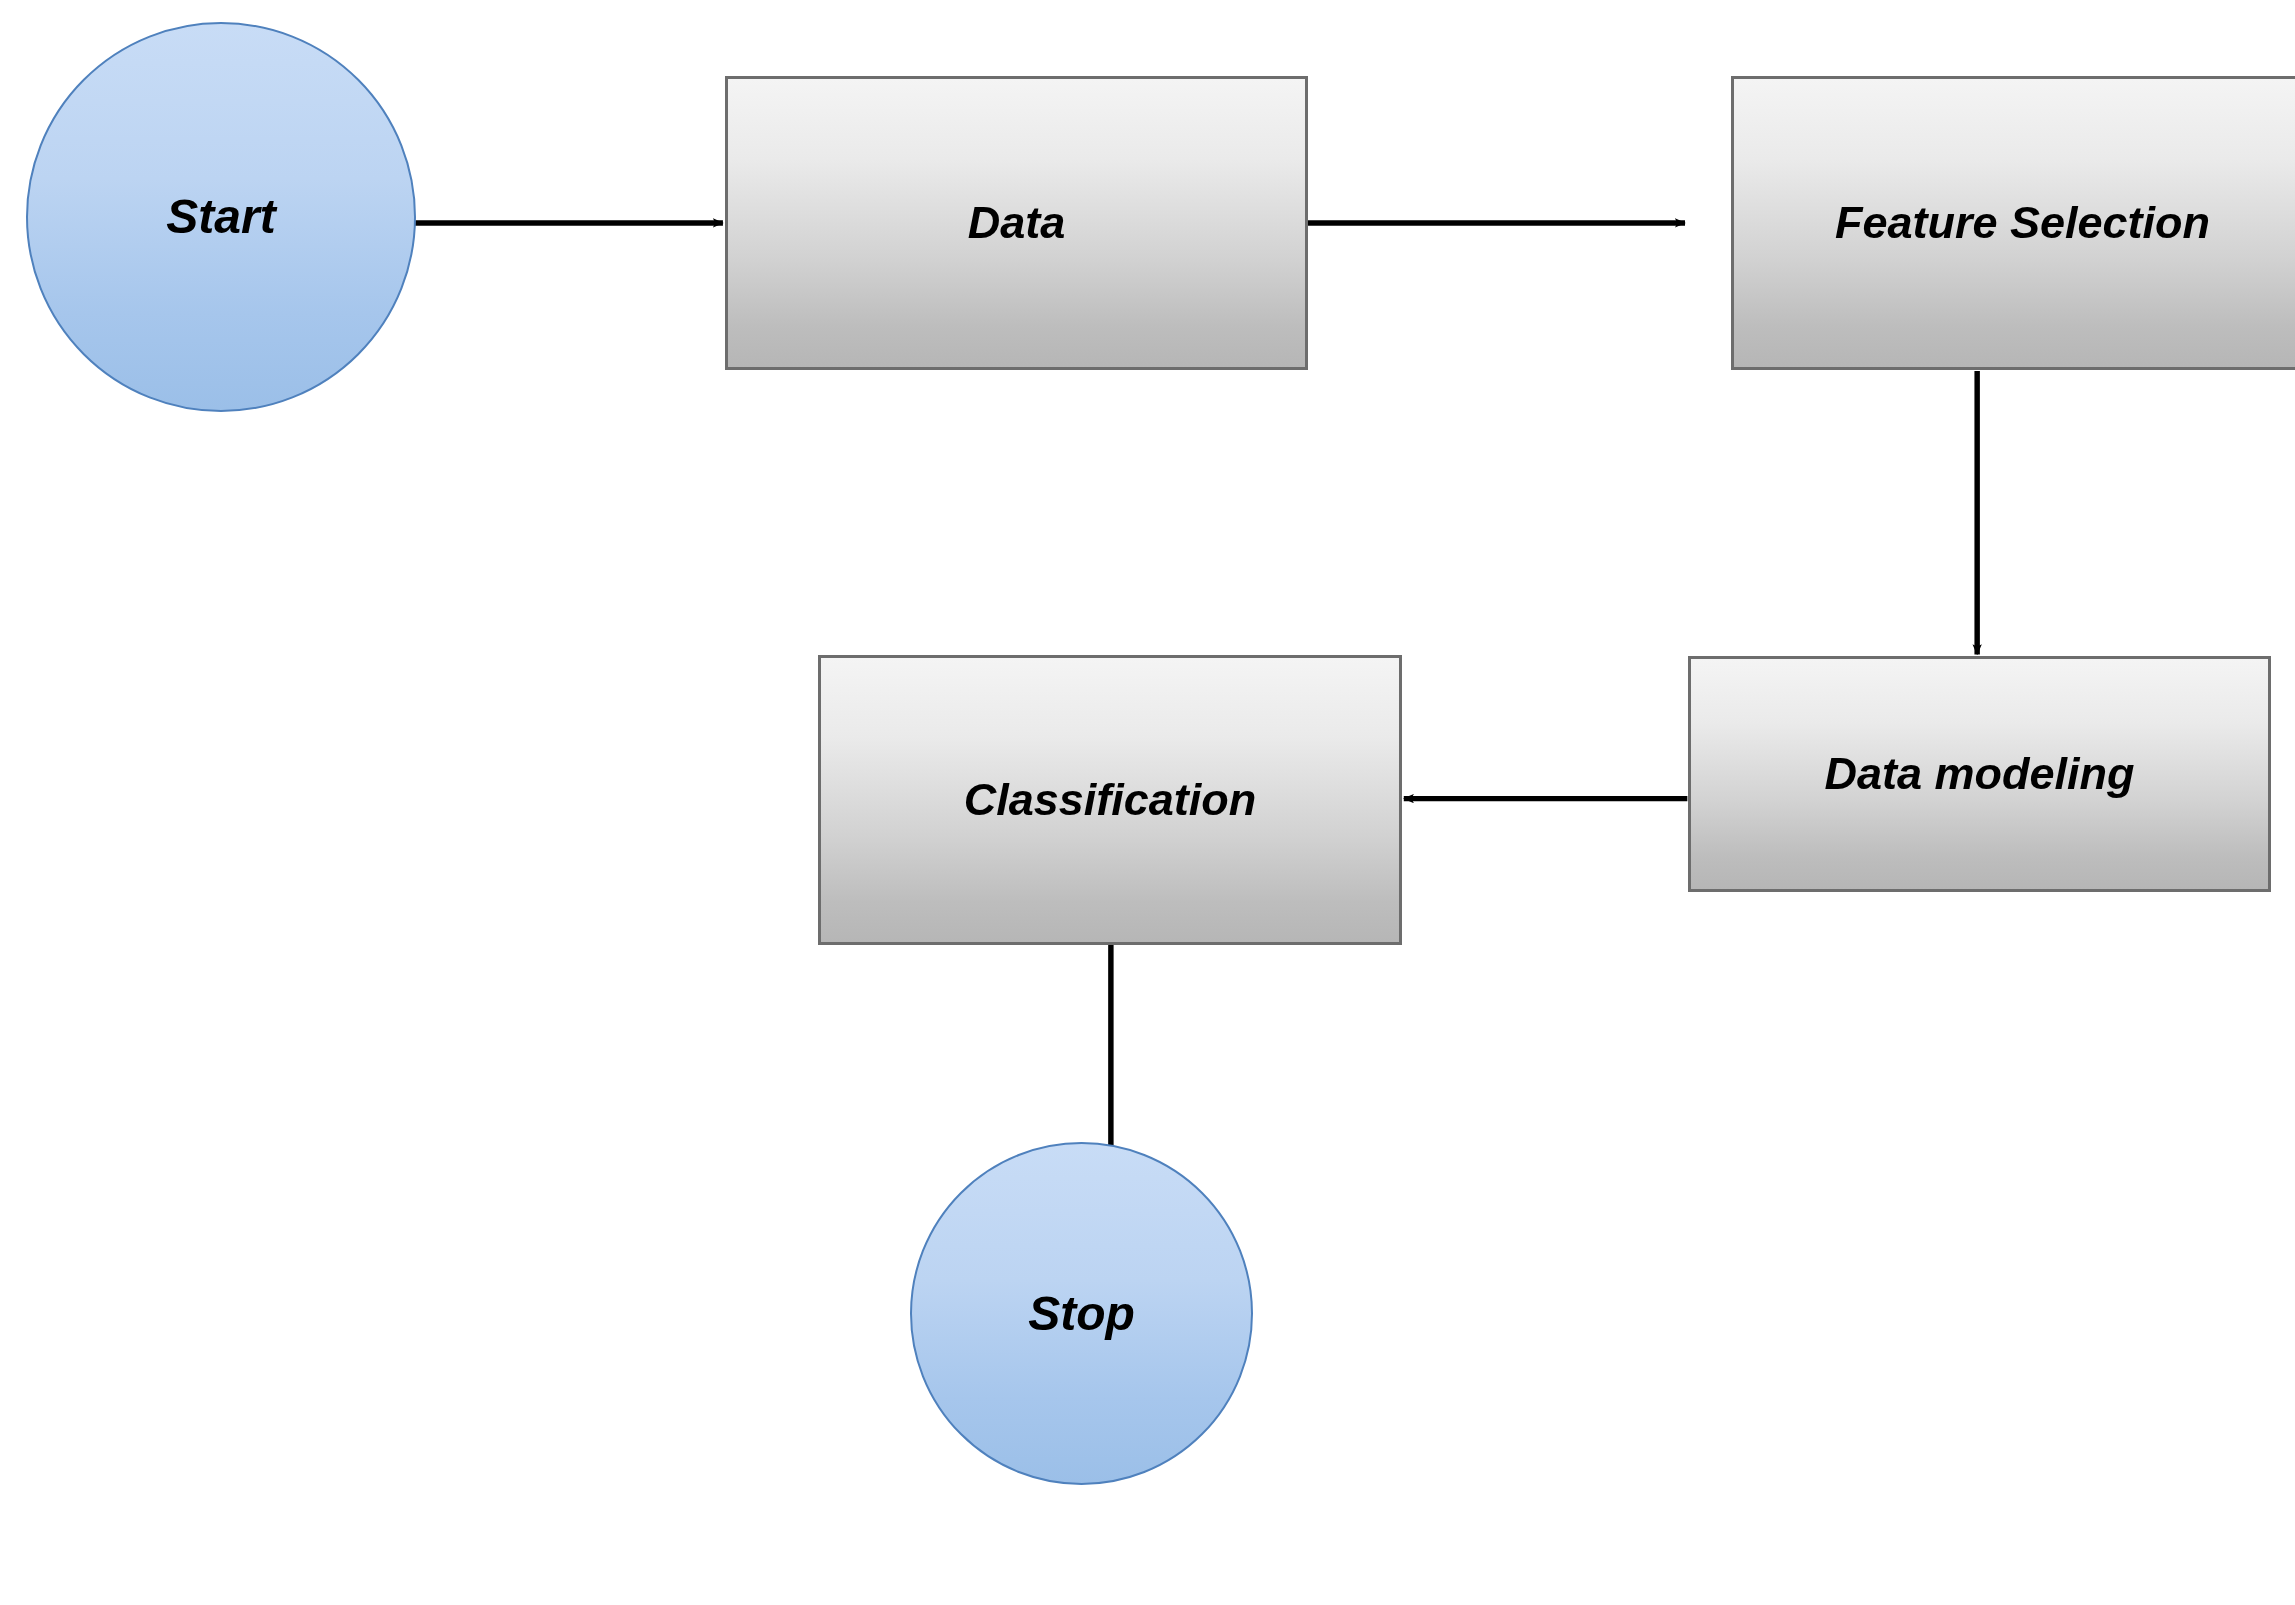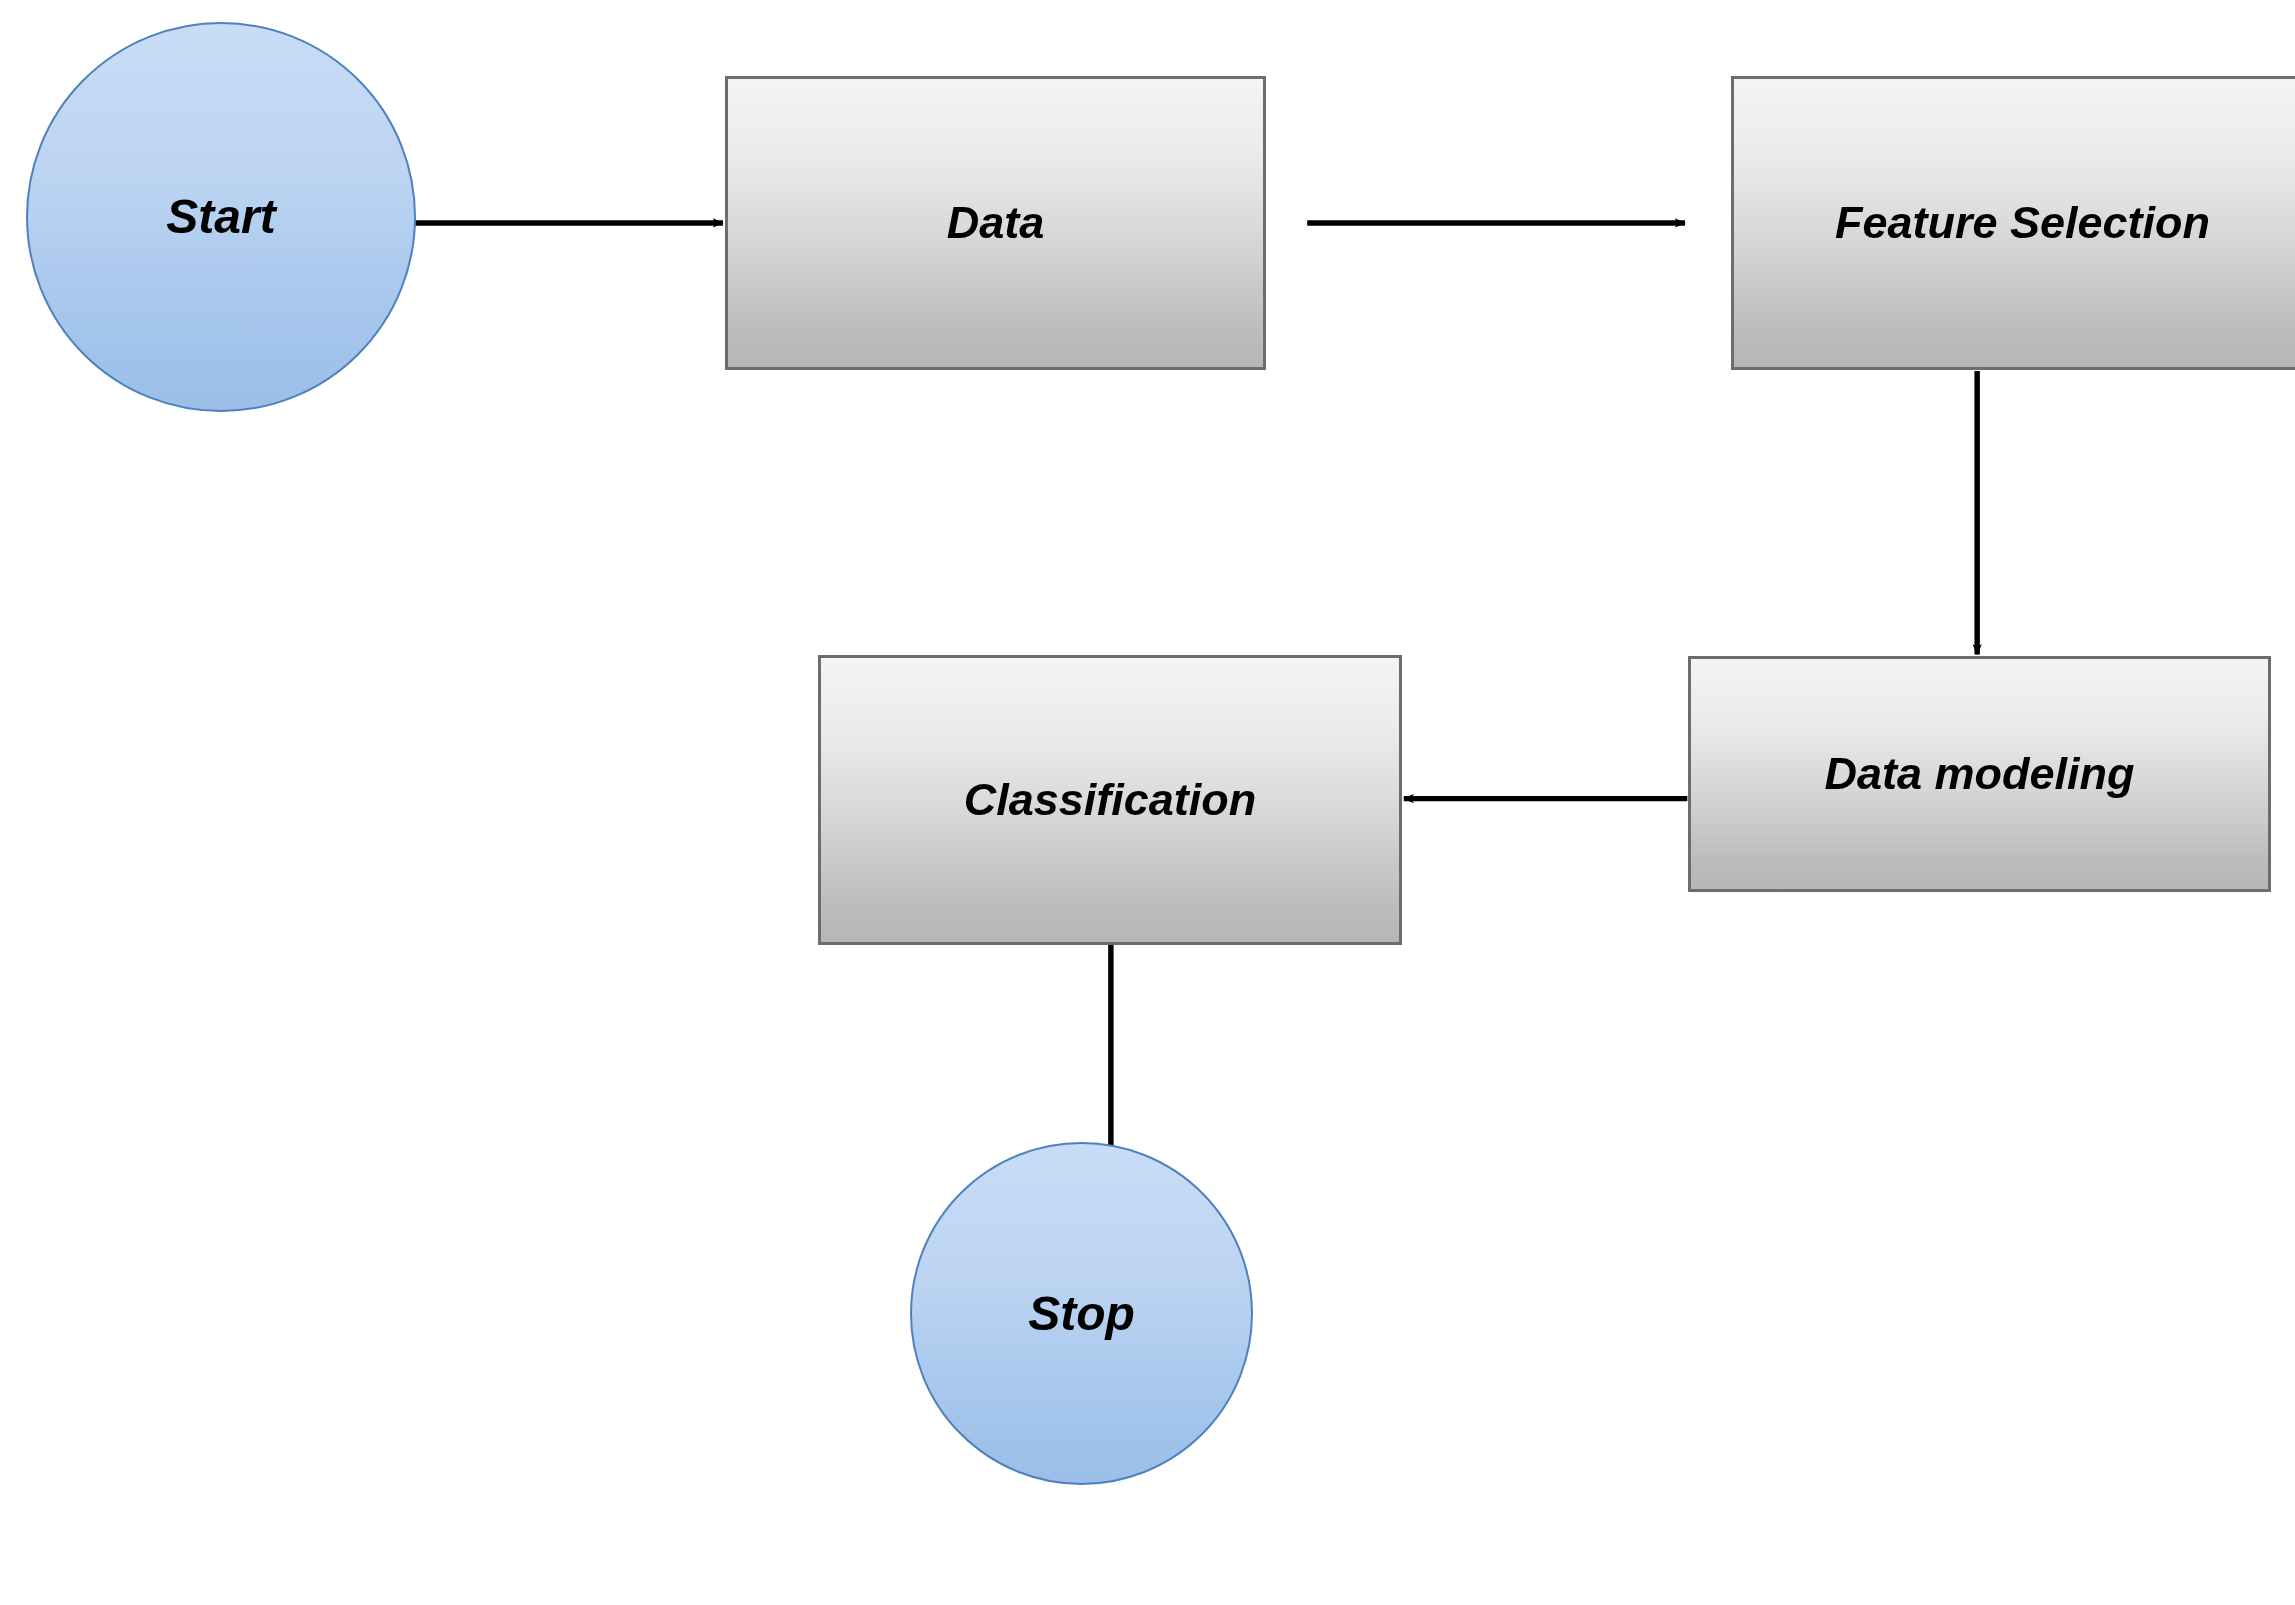--- a/index.html
+++ b/index.html
@@ -80,21 +80,21 @@
 
     <g>
       <line x1="1426" y1="1213" x2="1426" y2="1512" stroke="#000000" stroke-width="7" marker-end="url(#arrowhead)"></line>
     </g>
   </svg>
 
   <div class="node terminator" style="left:26px; top:22px; width:390px; height:390px;">
     <span>Start</span>
   </div>
 
-  <div class="node process" style="left:725px; top:76px; width:541px; height:294px;">
+  <div class="node process" style="left:725px; top:76px; width:583px; height:294px;">
     <div>
       <div>Data</div>
     </div>
   </div>
 
   <div class="node process" style="left:1687px; top:76px; width:583px; height:294px;margin-left:44px;">
     <span>Feature Selection</span>
   </div>
 
   <div class="node process" style="left:1688px; top:656px; width:583px; height:236px;text-align:center;">

